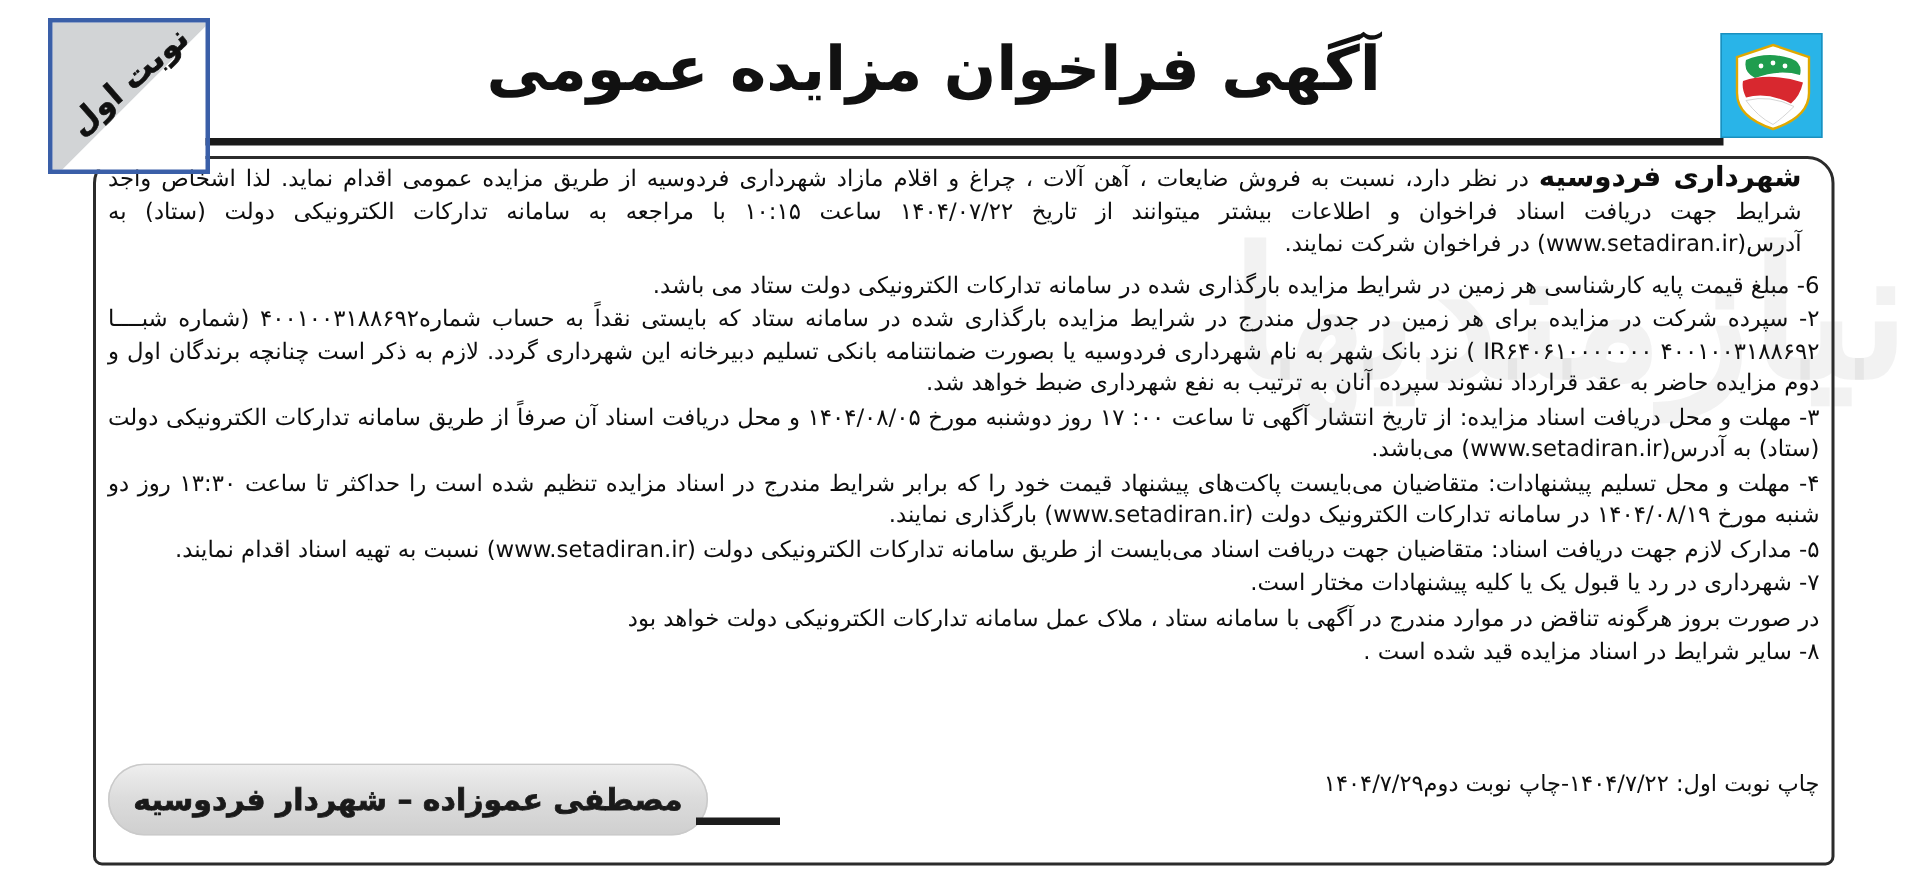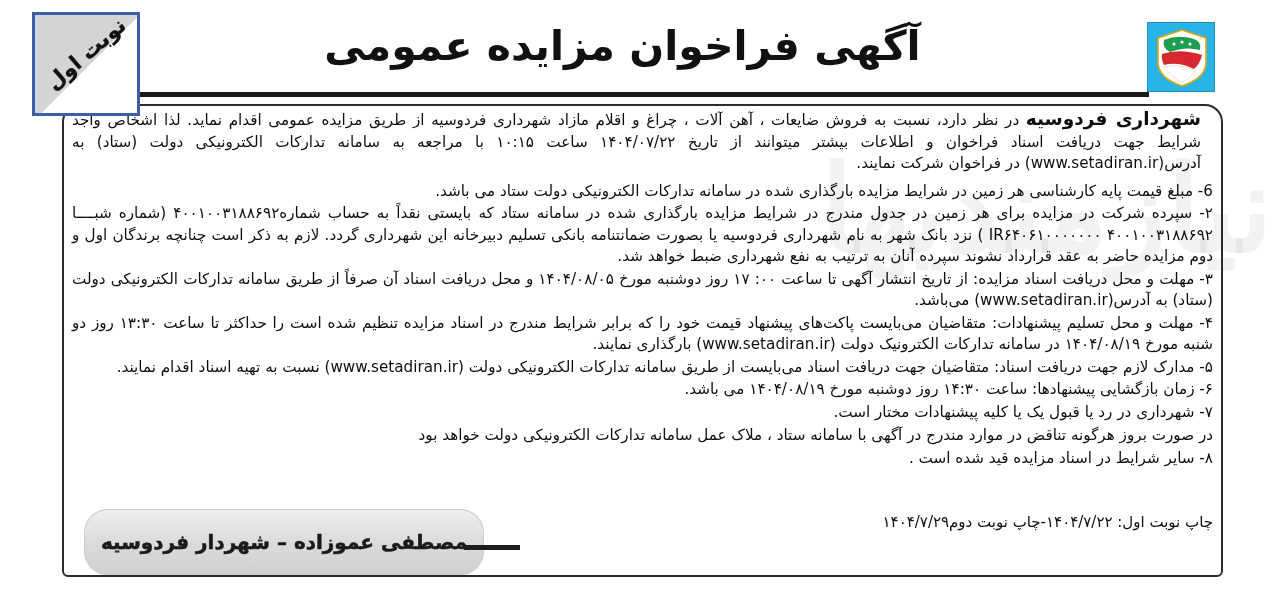--- a/index.html
+++ b/index.html
@@ -180,24 +180,24 @@
   .print-dates {
     position: absolute;
     right: 0;
     top: 4px;
     font-size: 15px;
     font-weight: normal;
     color: #0e0e0e;
   }
   .sign-plate {
     position: absolute;
-    left: 12px;
+    left: 0;
     top: 0;
     width: 400px;
-    height: 66px;
+    height: 48px;
     background: linear-gradient(180deg, #efefef 0%, #dcdcdc 48%, #cfcfcf 100%);
     border-radius: 24px;
     box-shadow: inset 0 0 0 1px #cacaca;
   }
   .sign-text {
     position: absolute;
     inset: 0;
     display: flex;
     align-items: center;
     justify-content: center;
@@ -256,21 +256,20 @@
     <ol class="clauses">
       <li>6- مبلغ قیمت پایه کارشناسی هر زمین در شرایط مزایده بارگذاری شده در سامانه تدارکات الکترونیکی دولت ستاد می باشد.</li>
       <li>۲- سپرده شرکت در مزایده برای هر زمین در جدول مندرج در شرایط مزایده بارگذاری شده در سامانه ستاد که بایستی نقداً به حساب شماره۴۰۰۱۰۰۳۱۸۸۶۹۲ (شماره شبــــا ۴۰۰۱۰۰۳۱۸۸۶۹۲ IR۶۴۰۶۱۰۰۰۰۰۰۰ ) نزد بانک شهر به نام شهرداری فردوسیه یا بصورت ضمانتنامه بانکی تسلیم دبیرخانه این شهرداری گردد. لازم به ذکر است چنانچه برندگان اول و دوم مزایده حاضر به عقد قرارداد نشوند سپرده آنان به ترتیب به نفع شهرداری ضبط خواهد شد.</li>
       <li>۳- مهلت و محل دریافت اسناد مزایده: از تاریخ انتشار آگهی تا ساعت ۰۰: ۱۷ روز دوشنبه مورخ ۱۴۰۴/۰۸/۰۵ و محل دریافت اسناد آن صرفاً از طریق سامانه تدارکات الکترونیکی دولت (ستاد) به آدرس(www.setadiran.ir) می‌باشد.</li>
       <li>۴- مهلت و محل تسلیم پیشنهادات: متقاضیان می‌بایست پاکت‌های پیشنهاد قیمت خود را که برابر شرایط مندرج در اسناد مزایده تنظیم شده است را حداکثر تا ساعت ۱۳:۳۰ روز دو شنبه مورخ ۱۴۰۴/۰۸/۱۹ در سامانه تدارکات الکترونیک دولت (www.setadiran.ir) بارگذاری نمایند.</li>
     </ol>
 
 
     <ol class="clauses">
       <li>۵- مدارک لازم جهت دریافت اسناد: متقاضیان جهت دریافت اسناد می‌بایست از طریق سامانه تدارکات الکترونیکی دولت (www.setadiran.ir) نسبت به تهیه اسناد اقدام نمایند.</li>
-      <li>۶- زمان بازگشایی پیشنهادها: ساعت ۱۴:۳۰ روز دوشنبه  مورخ ۱۴۰۴/۰۸/۱۹ می باشد.</li>
       <li>۷- شهرداری در رد یا قبول یک یا کلیه پیشنهادات مختار است.</li>
     </ol>
 
     <p class="clause-note">در صورت بروز هرگونه تناقض در موارد مندرج در آگهی با سامانه ستاد ، ملاک عمل سامانه تدارکات الکترونیکی دولت خواهد بود</p>
 
     <ol class="clauses">
       <li>۸- سایر شرایط در اسناد مزایده قید شده است .</li>
     </ol>
   </div>
 

